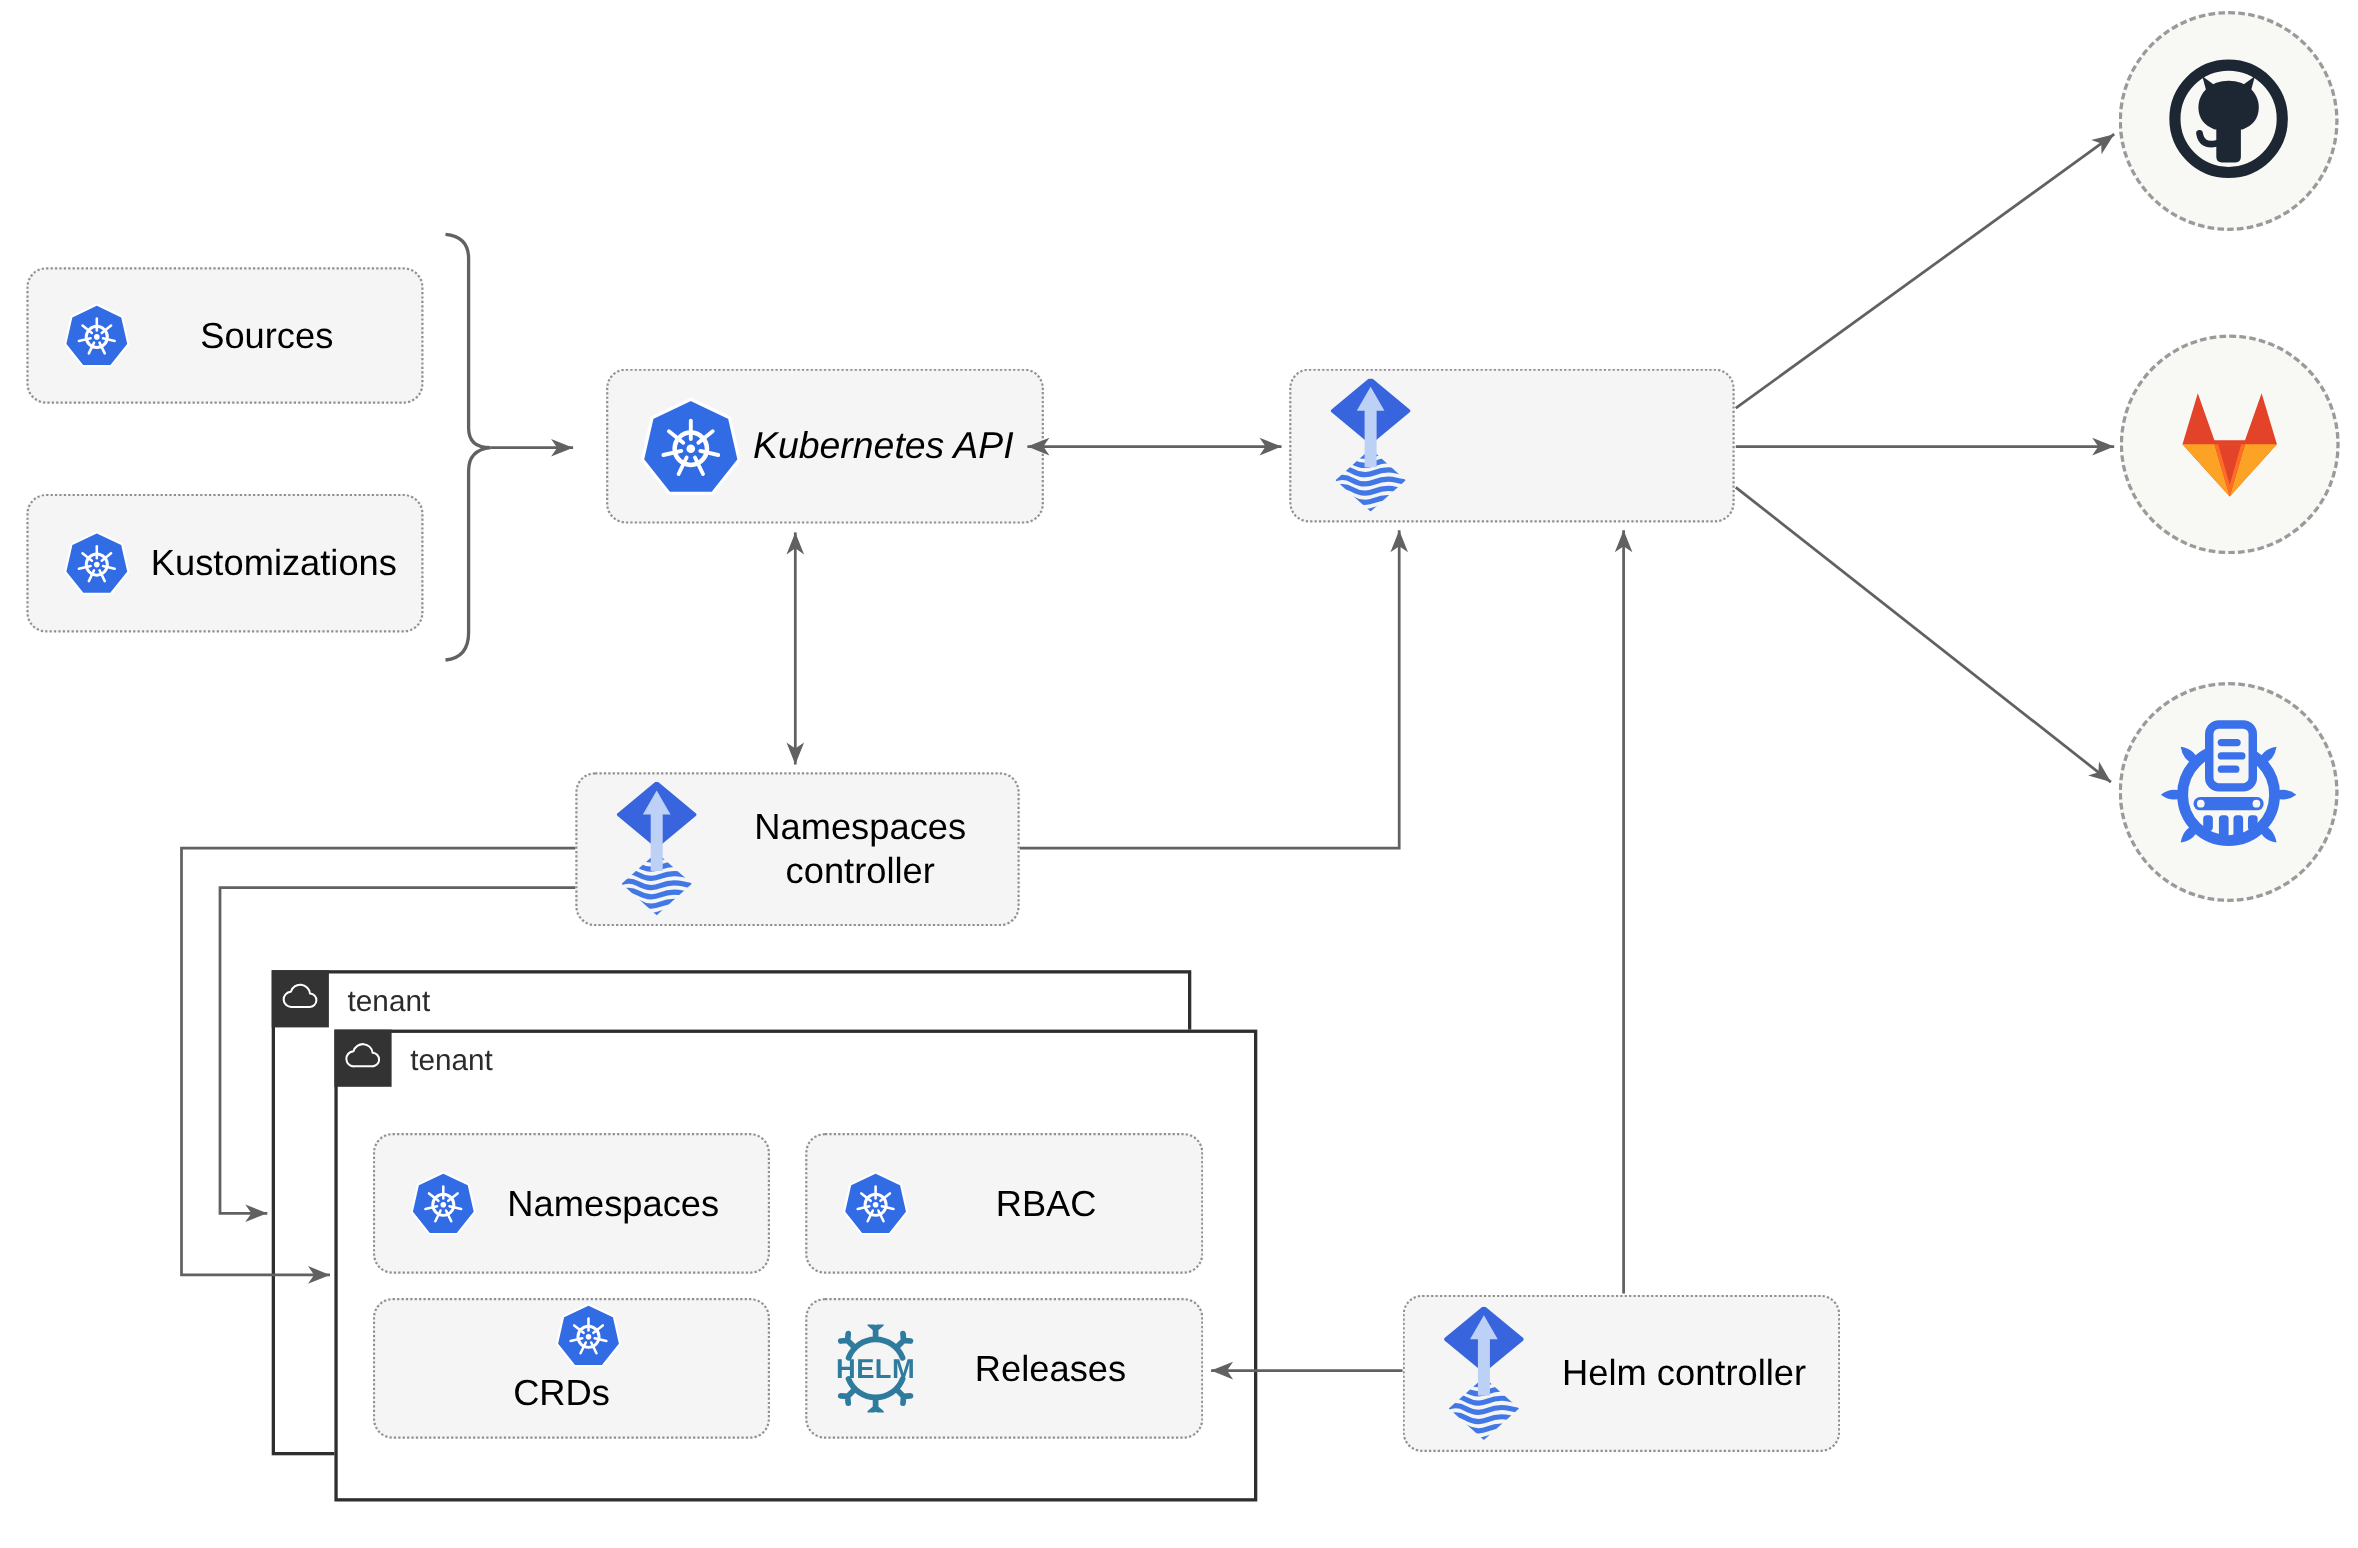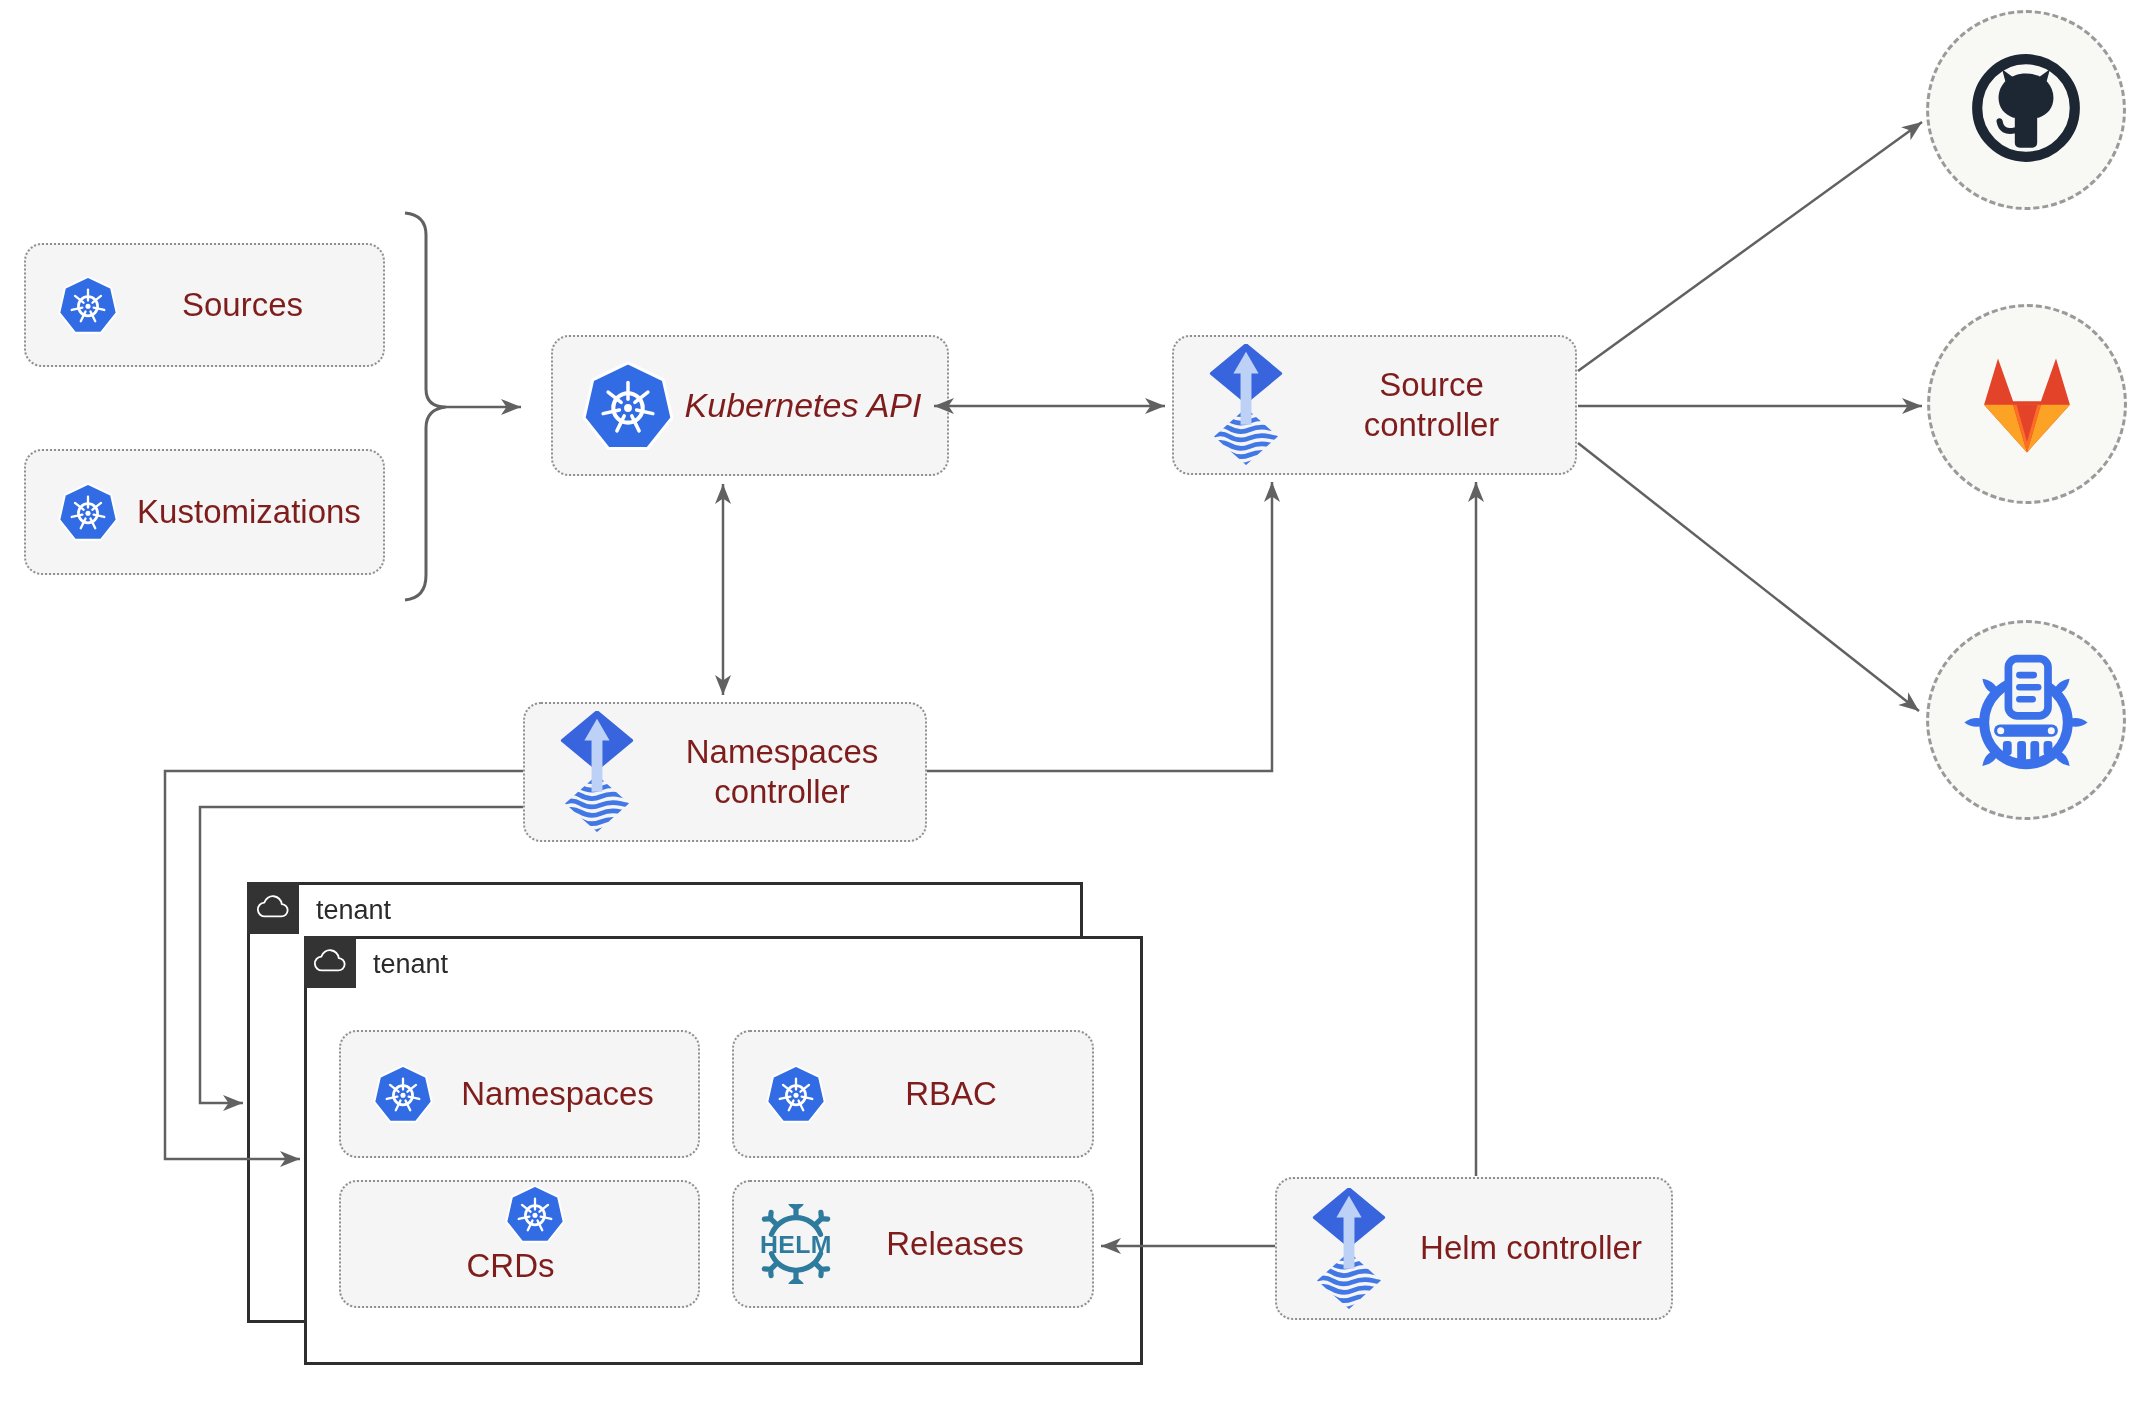--- a/index.html
+++ b/index.html
@@ -15,21 +15,21 @@
     background:#f5f5f5;
     border:2px dotted #8f8f8f;
     border-radius:18px;
     display:flex; align-items:center;
     box-sizing:border-box;
     z-index:3;
   }
   .node .icon { flex:0 0 auto; margin-left:30px; display:flex; align-items:center; }
   .node .label {
     flex:1 1 auto; text-align:center;
-    font-size:33px; color:#7f1d1d; line-height:1.22;
+    font-size:33px; color:#000000; line-height:1.22;
     padding-right:18px;
   }
   .node .label.two-line { max-width:230px; margin:0 auto; padding-right:0; }
   
   .endpoint {
     position:absolute; width:200px; height:200px;
     border-radius:50%;
     border:3px dashed #9a9a9a;
     background:#f8f8f5;
     box-sizing:border-box;
@@ -176,21 +176,20 @@
   </span>
   <span class="label" style="font-size:34px;">Kubernetes API</span>
 </div>
 
 <div class="node" id="source-controller" style="left:1172px; top:335px; width:405px; height:140px;">
   <span class="icon">
     <svg width="84" height="122">
         <use href="#sym-flux"></use>
       </svg>
   </span>
-  <span class="label two-line">Source controller</span>
 </div>
 
 <div class="node" id="kustomize-controller" style="left:523px; top:702px; width:404px; height:140px;">
   <span class="icon">
     <svg width="84" height="122">
         <use href="#sym-flux"></use>
       </svg>
   </span>
   <span class="label two-line">Namespaces controller</span>
 </div>

